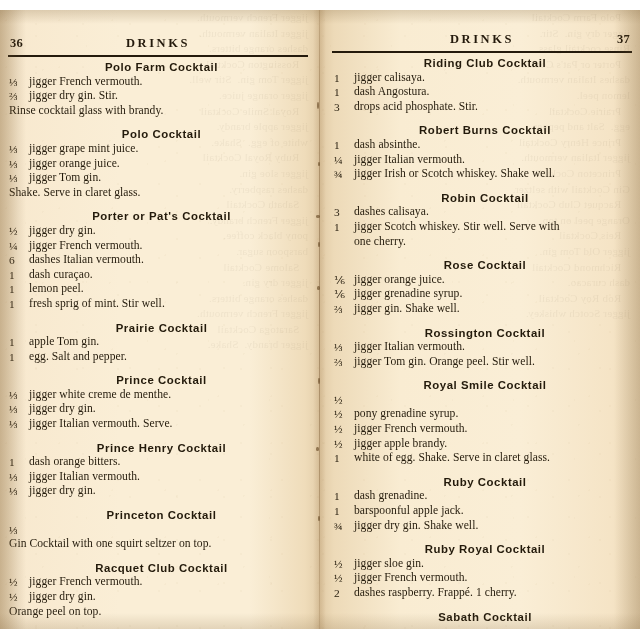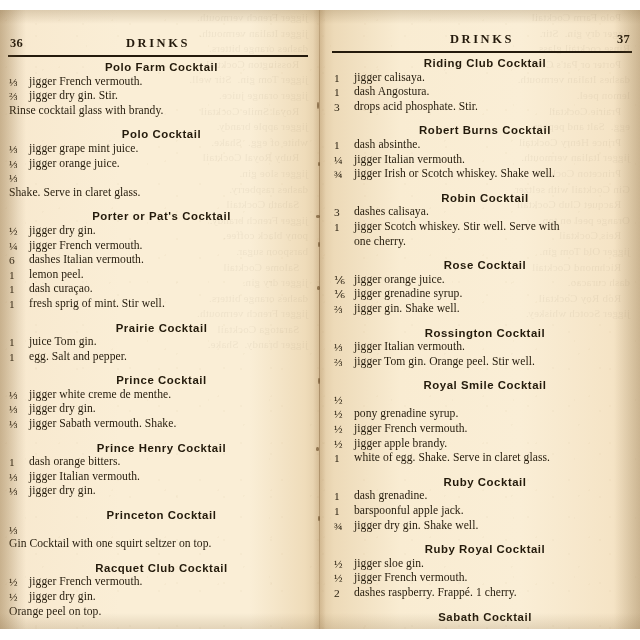--- a/index.html
+++ b/index.html
@@ -308,20 +308,21 @@
             <div class="ing">
               <span class="qty">⅓</span>
               <span class="txt">jigger grape mint juice.</span>
             </div>
             <div class="ing">
               <span class="qty">⅓</span>
               <span class="txt">jigger orange juice.</span>
             </div>
             <div class="ing">
               <span class="qty">⅓</span>
+              <span class="txt">jigger Tom gin.</span>
             </div>
             <div class="ing plain">
               <span class="txt">Shake.  Serve in claret glass.</span>
             </div>
           </div>
           <div class="gap-md"></div>
           <div class="recipe">
             <div class="recipe-title">Porter or Pat's Cocktail</div>
             <div class="ing">
               <span class="qty">½</span>
@@ -330,57 +331,57 @@
             <div class="ing">
               <span class="qty">¼</span>
               <span class="txt">jigger French vermouth.</span>
             </div>
             <div class="ing">
               <span class="qty">6</span>
               <span class="txt">dashes Italian vermouth.</span>
             </div>
             <div class="ing">
               <span class="qty">1</span>
+              <span class="txt">dash curaçao.</span>
+            </div>
+            <div class="ing">
+              <span class="qty">1</span>
               <span class="txt">lemon peel.</span>
             </div>
             <div class="ing">
               <span class="qty">1</span>
-              <span class="txt">dash curaçao.</span>
-            </div>
-            <div class="ing">
-              <span class="qty">1</span>
               <span class="txt">fresh sprig of mint.  Stir well.</span>
             </div>
           </div>
           <div class="gap-md"></div>
           <div class="recipe">
             <div class="recipe-title">Prairie Cocktail</div>
             <div class="ing">
               <span class="qty">1</span>
-              <span class="txt">juice Tom gin.</span>
+              <span class="txt">apple Tom gin.</span>
             </div>
             <div class="ing">
               <span class="qty">1</span>
               <span class="txt">egg.  Salt and pepper.</span>
             </div>
           </div>
           <div class="gap-md"></div>
           <div class="recipe">
             <div class="recipe-title">Prince Cocktail</div>
             <div class="ing">
               <span class="qty">⅓</span>
               <span class="txt">jigger white creme de menthe.</span>
             </div>
             <div class="ing">
               <span class="qty">⅓</span>
               <span class="txt">jigger dry gin.</span>
             </div>
             <div class="ing">
               <span class="qty">⅓</span>
-              <span class="txt">jigger Sabath vermouth.  Shake.</span>
+              <span class="txt">jigger Italian vermouth.  Serve.</span>
             </div>
           </div>
           <div class="gap-md"></div>
           <div class="recipe">
             <div class="recipe-title">Prince Henry Cocktail</div>
             <div class="ing">
               <span class="qty">1</span>
               <span class="txt">dash orange bitters.</span>
             </div>
             <div class="ing">

